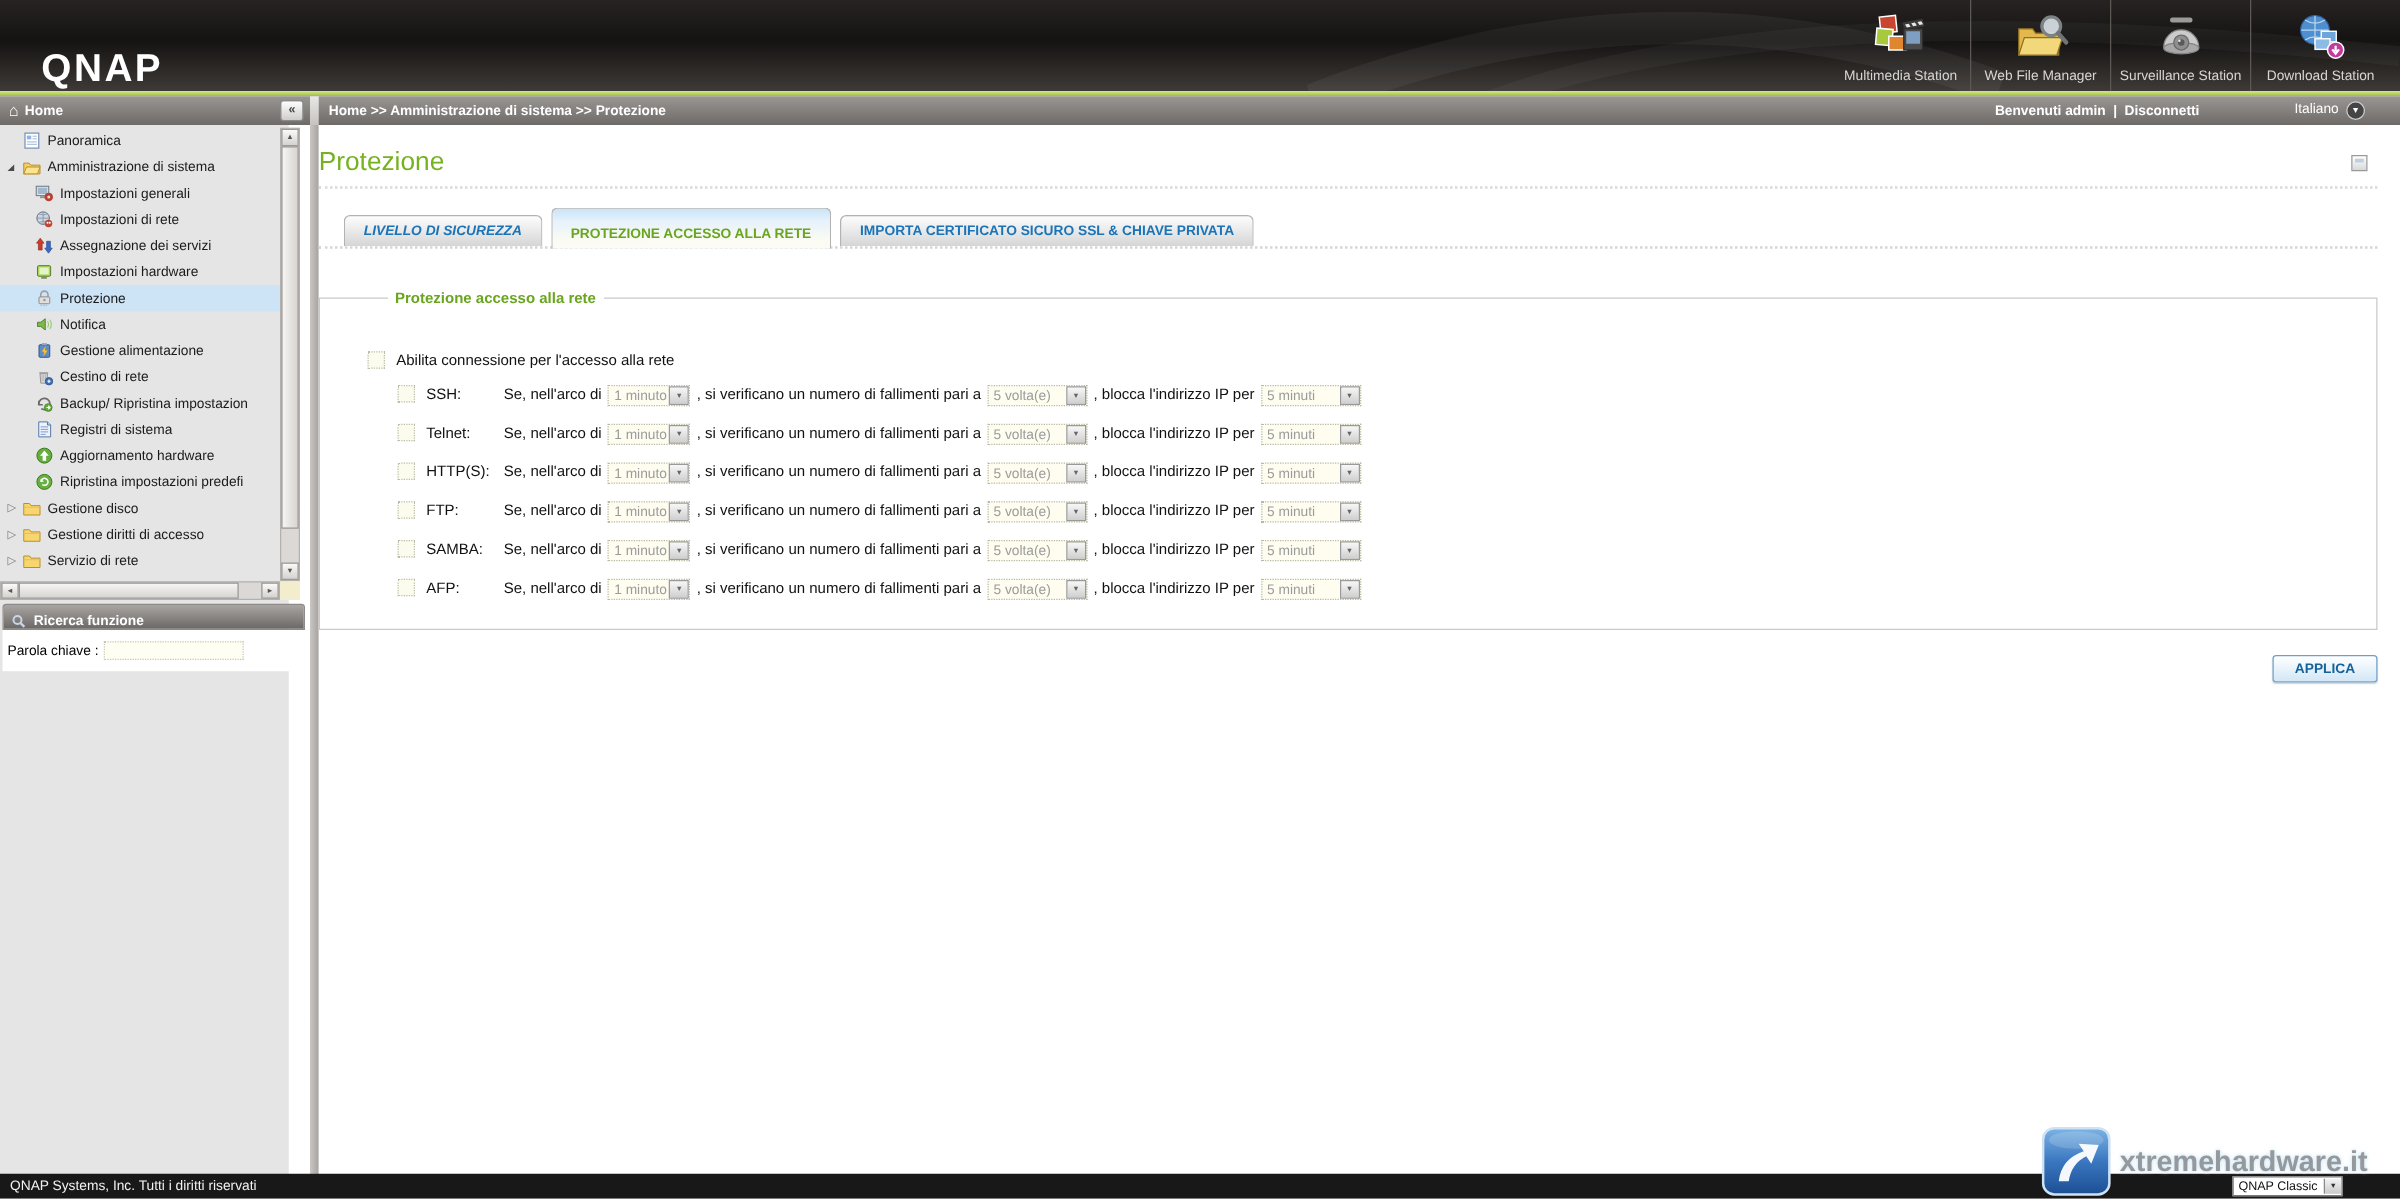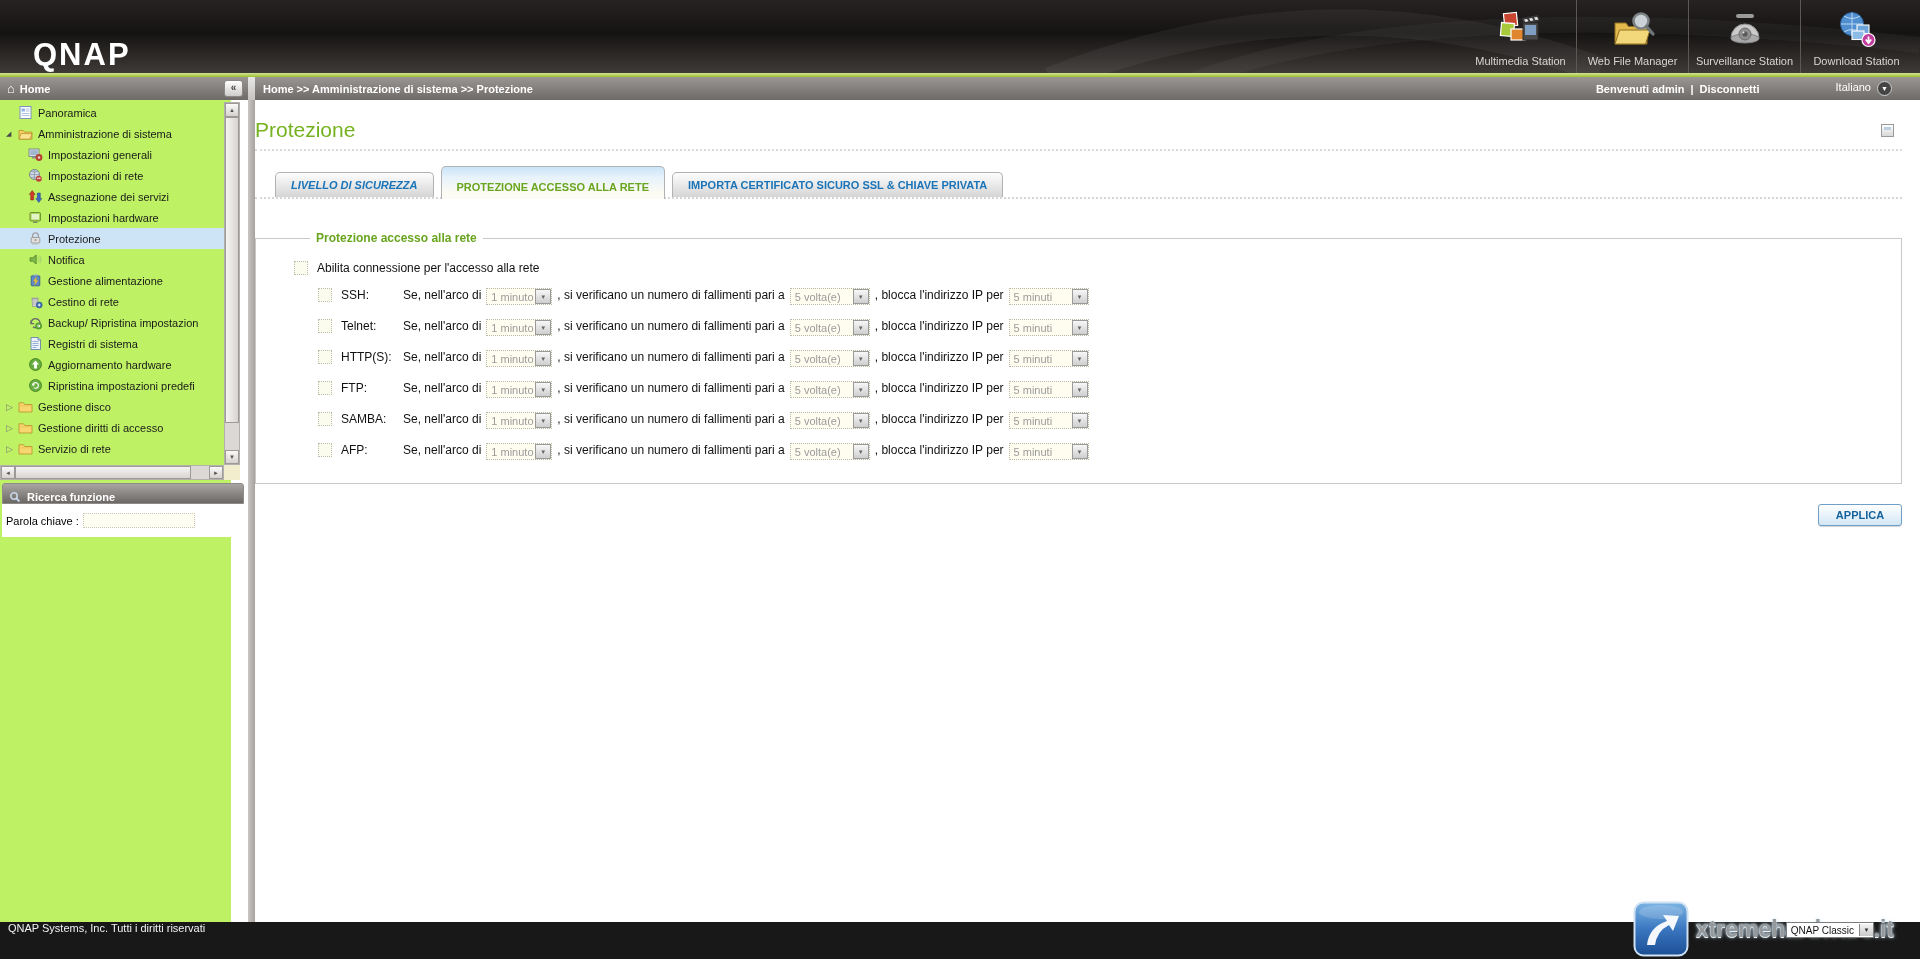--- a/index.html
+++ b/index.html
@@ -30,21 +30,21 @@
                 line-height:14px;text-align:center;cursor:pointer;}
   .topbar-divider{width:7px;height:100%;background:linear-gradient(#e9e7e5,#c6c3c1);flex:none;}
   .breadcrumb{margin-left:8px;white-space:nowrap;}
   .topbar-right{margin-left:auto;display:flex;align-items:center;margin-right:28px;}
   .topbar-right .sep{margin:0 6px;}
   .logout{cursor:pointer;}
   .lang{display:flex;align-items:flex-start;margin-left:76px;font-weight:normal;cursor:pointer;}
   .lang-icon{width:13px;height:13px;border-radius:50%;background:#454545;border:1px solid #cfcfcf;
              color:#fff;font-size:7px;display:flex;align-items:center;justify-content:center;margin-left:6px;}
   
-  .sidebar{position:absolute;top:100px;left:0;width:231px;bottom:19px;background:#bef264;}
+  .sidebar{position:absolute;top:100px;left:0;width:231px;bottom:19px;background:#e5e5e5;}
   .divider-v{position:absolute;top:100px;bottom:19px;left:248px;width:7px;
              background:linear-gradient(to right,#c9c6c4,#a5a2a0);}
   .tree{position:absolute;top:2px;left:0;width:248px;height:378px;font-size:11px;color:#1a1a1a;overflow:hidden;}
   .tree-row{height:21px;display:flex;align-items:center;white-space:nowrap;overflow:hidden;
             width:224px;box-sizing:border-box;padding-left:6px;cursor:pointer;}
   .tree-row.child{padding-left:28px;}
   .tree-row.selected{background:#cde3f6;}
   .tree-arrow{width:12px;flex:none;font-size:7px;color:#4a4a4a;}
   .tree-arrow.hollow{font-size:9px;color:#7c7c7c;}
   .tree-icon{width:15px;height:15px;margin-right:5px;flex:none;}
@@ -82,39 +82,39 @@
   .help-icon::after{content:"";display:block;margin:2px;height:3px;background:#bcd0e2;}
   .tabs{display:flex;align-items:flex-end;margin:15px 18px 0 0;border-bottom:2px dotted #d6d6d6;}
   .tab{margin-left:7px;padding:6px 15px;background:linear-gradient(#fdfdfd,#d5d5d5);
        border:1px solid #b2b2b2;border-bottom:none;border-radius:5px 5px 0 0;color:#1b74b8;
        font-weight:bold;font-size:11px;white-space:nowrap;cursor:pointer;}
   .tab:first-child{margin-left:20px;font-style:italic;}
   .tab.active{padding-top:14px;background:linear-gradient(#c9e4f8 0%,#e7f2fb 32%,#fbfbf3 78%,#fcfcf6 100%);
               color:#69a51f;margin-bottom:-2px;position:relative;z-index:1;cursor:default;}
   fieldset.protection{margin:32px 18px 0 0;border:1px solid #c9c9c9;padding:16px 0 22px 38px;}
   fieldset.protection legend{color:#69a51f;font-weight:bold;font-size:12px;margin-left:16px;padding:0 6px;}
-  .enable-row{display:flex;align-items:center;font-size:12px;color:#111;}
+  .enable-row{display:flex;align-items:center;font-size:12px;color:#111;margin-top:20px;}
   .checkbox{display:inline-block;width:12px;height:12px;border:1px dotted #bdbdab;background:#fcfcee;
             margin-right:9px;flex:none;cursor:pointer;}
   .service-row{display:flex;font-size:12px;color:#111;margin-top:13px;margin-left:24px;height:18px;}
   .svc-name{width:62px;flex:none;}
   .sel{position:relative;height:17px;border:1px dotted #b9b9a7;background:#fffdf0;color:#9b9b9b;
        font-size:11px;display:flex;align-items:center;padding-left:4px;box-sizing:border-box;margin:0 5px;cursor:default;}
   .sel .val{flex:1;overflow:hidden;white-space:nowrap;}
   .sel-btn{width:16px;height:15px;background:linear-gradient(#f7f7f7,#cfcfcf);border:1px solid #9a9a9a;
            display:flex;align-items:center;justify-content:center;font-size:6px;color:#666;flex:none;box-sizing:border-box;}
   .sel.w66{width:66px;} .sel.w80{width:80px;}
   .apply-row{display:flex;justify-content:flex-end;margin:20px 18px 0 0;}
   .apply-btn{min-width:84px;height:22px;border:1px solid #6f9fc6;border-radius:3px;
              background:linear-gradient(#ffffff,#d2e7f6);color:#15639c;font-weight:bold;font-size:11px;
              display:flex;align-items:center;justify-content:center;box-shadow:0 1px 1px rgba(0,0,0,.18);
              cursor:pointer;box-sizing:border-box;padding:0 10px;}
   
-  .footer{position:absolute;bottom:0;left:0;right:0;height:37px;background:#181818;color:#f2f2f2;
-          font-size:11px;display:flex;padding:0 8px;box-sizing:border-box;}
+  .footer{position:absolute;bottom:0;left:0;right:0;height:20px;background:#181818;color:#f2f2f2;
+          font-size:11px;display:flex;align-items:center;padding:0 8px;box-sizing:border-box;}
   .theme-select{margin-left:auto;margin-right:38px;background:#fff;color:#111;font-size:10px;height:14px;
                 display:flex;align-items:center;border:1px solid #7b7b7b;padding-left:4px;cursor:pointer;
                 position:relative;z-index:6;}
   .theme-arrow{width:13px;height:12px;background:linear-gradient(#f3f3f3,#c9c9c9);border-left:1px solid #888;
                font-size:6px;color:#333;display:flex;align-items:center;justify-content:center;margin-left:5px;}
   .watermark{position:absolute;right:26px;bottom:2px;display:flex;align-items:center;z-index:5;}
   .wm-logo{margin-right:7px;display:flex;}
   .wm-text{font-size:23px;font-weight:bold;color:#95999c;
            text-shadow:0 0 2px #d3e9f7,0 0 4px #cfe6f5,0 1px 0 #ffffff;}
 </style>

